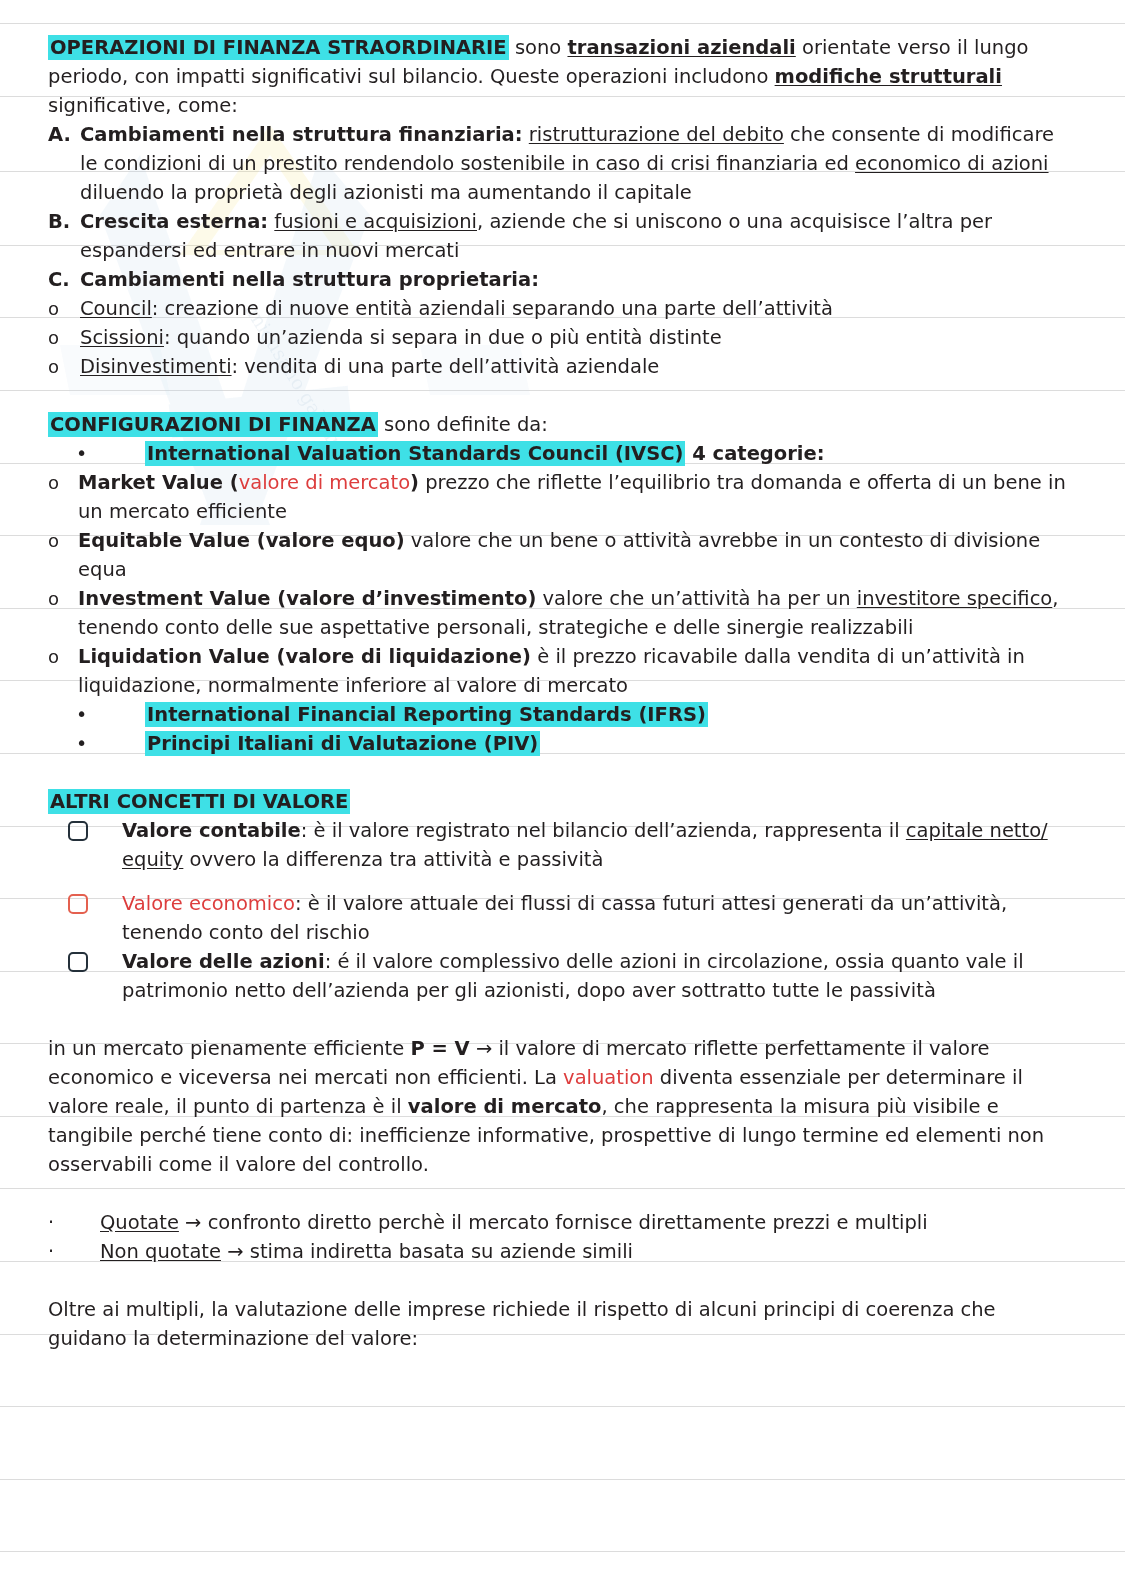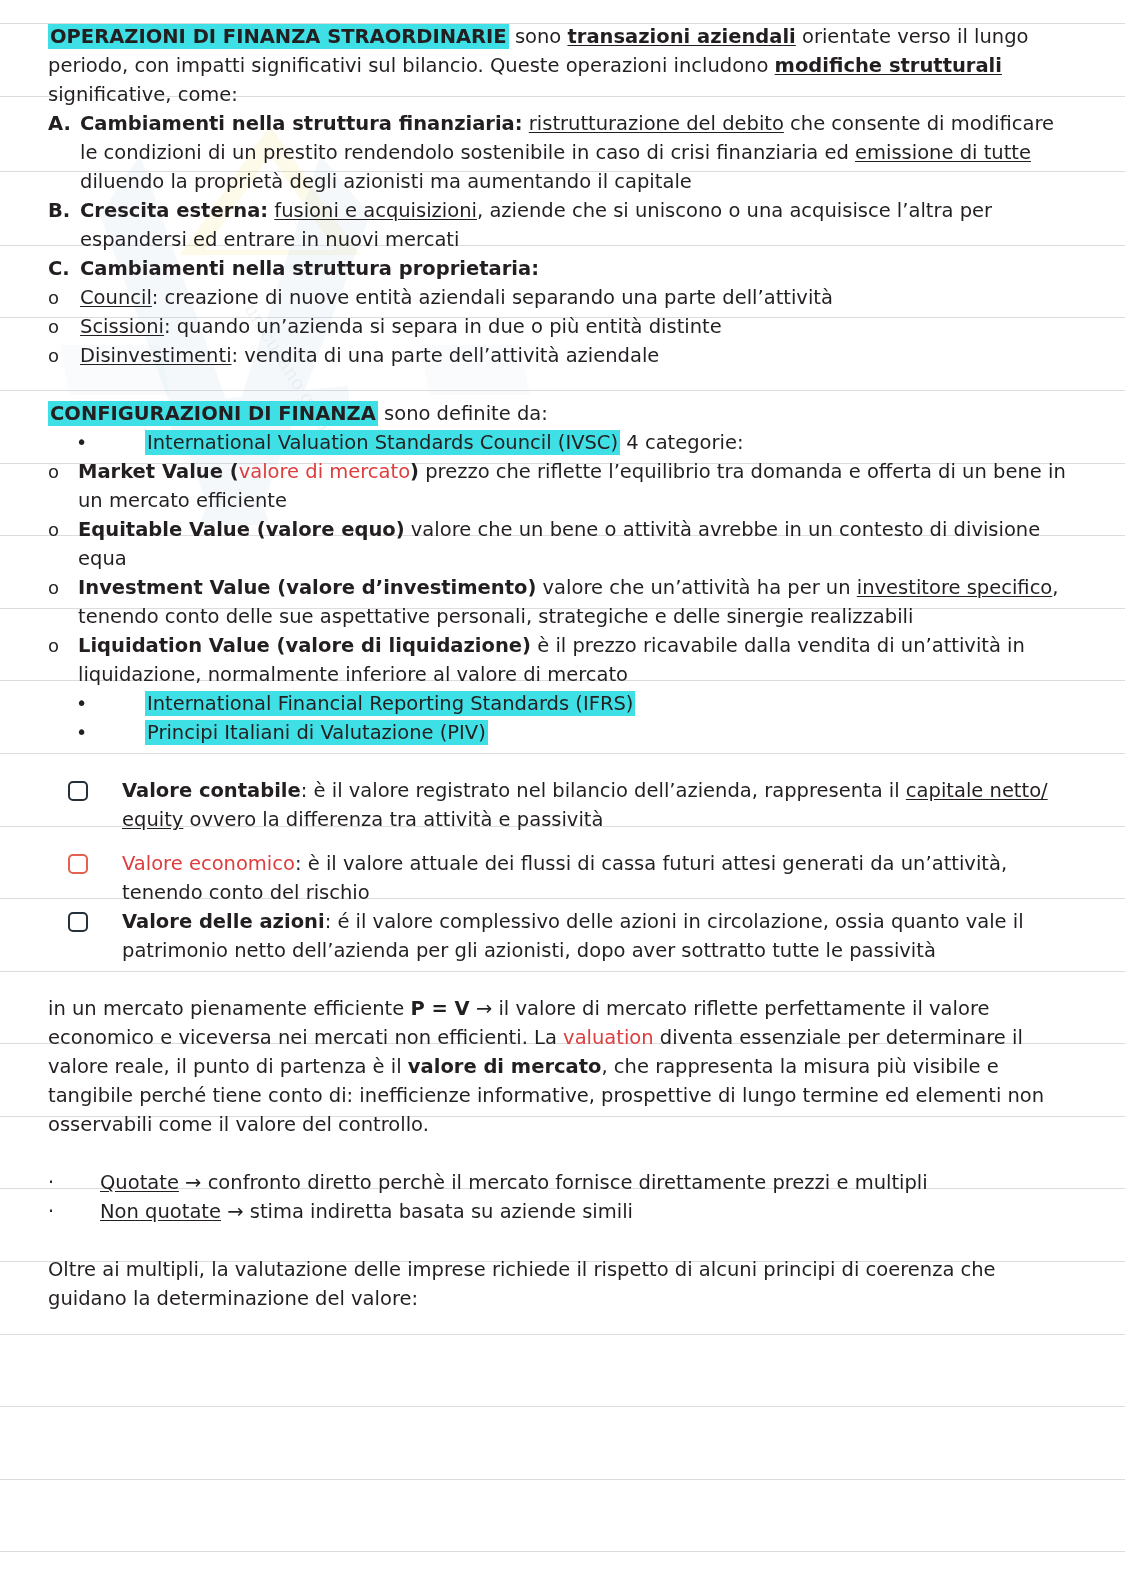--- a/index.html
+++ b/index.html
@@ -49,20 +49,21 @@
 
   
   #content {
     position: relative;
     z-index: 2;
     padding: 22px 48px 0 48px;
     box-sizing: border-box;
     font-size: 19.5px;
     line-height: 29px;
     color: #231f20;
+    margin-top: 11px;
   }
 
   .para { margin: 0; }
 
   
   .hl-cyan {
     background: #3ee0e6;
     padding: 1px 2px;
     box-decoration-break: clone;
     -webkit-box-decoration-break: clone;
@@ -109,21 +110,21 @@
     align-items: baseline;
     padding-left: 28px;
   }
   .bullet .marker {
     flex: 0 0 auto;
     width: 17px;
     font-size: 19px;
     line-height: 29px;
   }
   .bullet .gap { flex: 0 0 auto; width: 52px; }
-  .bullet .body { flex: 1 1 auto; }
+  .bullet .body { flex: 1 1 auto; font-weight: bold; }
 
   
   .mdot {
     display: flex;
     align-items: baseline;
   }
   .mdot .marker {
     flex: 0 0 auto;
     width: 52px;
     text-align: left;
@@ -209,21 +210,21 @@
       </g>
     </svg>
   </div>
 
   <div id="content">
 
     <p class="para"><span class="hl-cyan b">OPERAZIONI DI FINANZA STRAORDINARIE</span><span> sono </span><span class="b u">transazioni aziendali</span><span> orientate verso il lungo periodo, con impatti significativi sul bilancio. Queste operazioni includono </span><span class="b u">modifiche strutturali</span><span> significative, come:</span></p>
 
     <div class="lettered">
       <span class="marker">A.</span>
-      <span class="body"><span class="b">Cambiamenti nella struttura finanziaria:</span> <span class="u">ristrutturazione del debito</span><span> che consente di modificare le condizioni di un prestito rendendolo sostenibile in caso di crisi finanziaria ed </span><span class="u">emissione di tutte</span><span> diluendo la proprietà degli azionisti ma aumentando il capitale</span></span>
+      <span class="body"><span class="b">Cambiamenti nella struttura finanziaria:</span> <span class="u">ristrutturazione del debito</span><span> che consente di modificare le condizioni di un prestito rendendolo sostenibile in caso di crisi finanziaria ed </span><span class="u">economico di azioni</span><span> diluendo la proprietà degli azionisti ma aumentando il capitale</span></span>
     </div>
 
     <div class="lettered">
       <span class="marker">B.</span>
       <span class="body"><span class="b">Crescita esterna:</span> <span class="u">fusioni e acquisizioni</span><span>, aziende che si uniscono o una acquisisce l’altra per espandersi ed entrare in nuovi mercati</span></span>
     </div>
 
     <div class="lettered">
       <span class="marker">C.</span>
       <span class="body b">Cambiamenti nella struttura proprietaria:</span>
@@ -281,20 +282,21 @@
     </div>
 
     <div class="bullet">
       <span class="marker">•</span>
       <span class="gap"></span>
       <span class="body"><span class="hl-cyan">Principi Italiani di Valutazione (PIV)</span></span>
     </div>
 
     <div class="spacer"></div>
 
+    <p class="para"><span class="hl-cyan b">ALTRI CONCETTI DI VALORE</span></p>
 
     <div class="cbrow">
       <span class="cbwrap">
           <span class="cb"></span>
         </span>
       <span class="body"><span class="b">Valore contabile</span><span>: è il valore registrato nel bilancio dell’azienda, rappresenta il </span><span class="u">capitale netto/ equity</span><span> ovvero la differenza tra attività e passività</span></span>
     </div>
 
 
     <div class="spacer-sm"></div>

